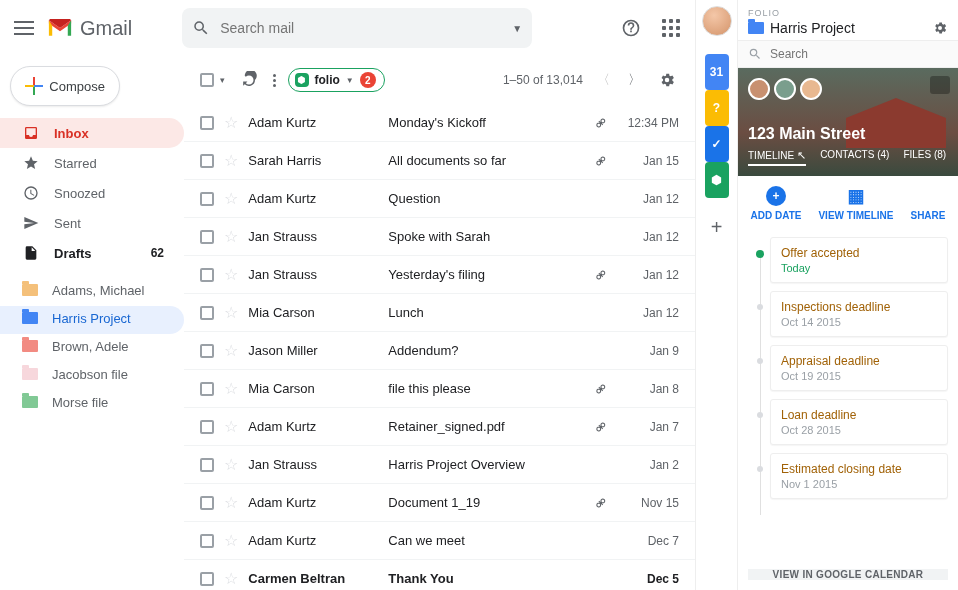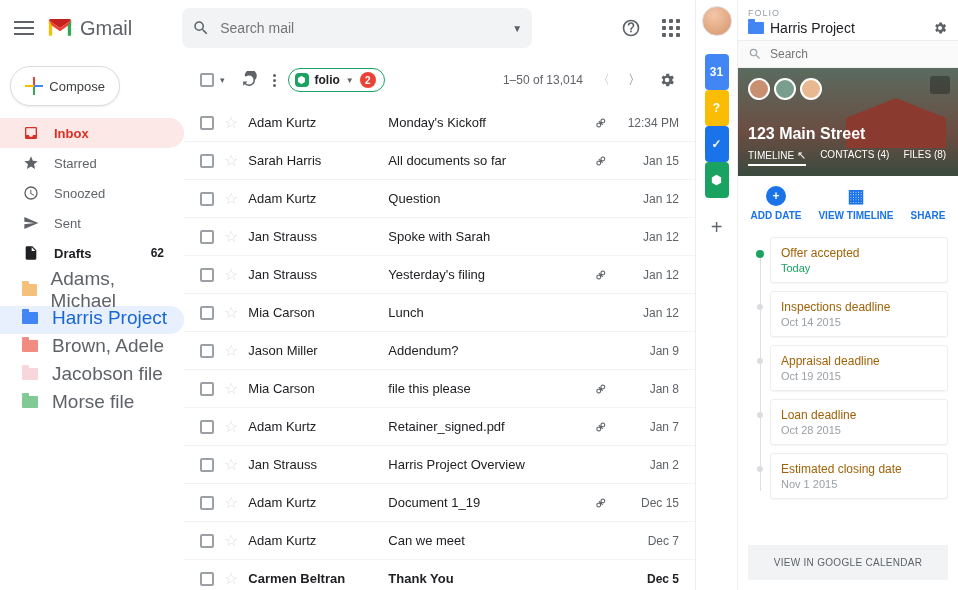--- a/index.html
+++ b/index.html
@@ -27,21 +27,21 @@
 .compose-btn { margin: 4px 0 12px 10px; width: 110px; height: 40px; border: 1px solid #dadce0; border-radius: 20px; background: #fff; display: flex; align-items: center; gap: 10px; padding: 0 14px; font-size: 13px; color: #3c4043; cursor: pointer; box-shadow: 0 1px 2px rgba(0,0,0,0.08); }
 .compose-plus { width: 18px; height: 18px; position: relative; }
 .compose-plus::before, .compose-plus::after { content: ''; position: absolute; background: #34a853; }
 .compose-plus::before { left: 8px; top: 0; width: 2px; height: 18px; background: linear-gradient(#ea4335 0 50%, #34a853 50%); }
 .compose-plus::after { top: 8px; left: 0; height: 2px; width: 18px; background: linear-gradient(90deg,#fbbc04 0 50%, #4285f4 50%); }
 .nav-item { display: flex; align-items: center; height: 30px; padding: 0 10px 0 22px; gap: 14px; color: #5f6368; font-size: 13px; cursor: pointer; border-radius: 0 15px 15px 0; }
 .nav-item.active { background: #fce8e6; color: #d93025; font-weight: 600; }
 .nav-item .icon { width: 18px; display: flex; justify-content: center; }
 .nav-item.drafts { font-weight: 600; color: #202124; }
 .nav-count { margin-left: auto; margin-right: 10px; font-size: 12px; }
-.label-item { display: flex; align-items: center; height: 28px; padding: 0 10px 4px 22px; gap: 14px; color: #5f6368; font-size: 19px; cursor: pointer; border-radius: 0 15px 15px 0; }
+.label-item { display: flex; align-items: center; height: 28px; padding: 0 10px 4px 22px; gap: 14px; color: #5f6368; font-size: 13px; cursor: pointer; border-radius: 0 15px 15px 0; }
 .label-item.selected { background: #e8f0fe; color: #1967d2; font-weight: 500; }
 .folder-icon { width: 16px; height: 12px; border-radius: 1px; position: relative; }
 .folder-icon::before { content: ''; position: absolute; top: -3px; left: 0; width: 7px; height: 3px; background: inherit; border-radius: 1px 1px 0 0; }
 
 .mail-area { flex: 1; display: flex; flex-direction: column; overflow: hidden; }
 .toolbar { height: 48px; display: flex; align-items: center; padding: 0 16px; gap: 12px; }
 .checkbox { width: 14px; height: 14px; border: 2px solid #9aa0a6; border-radius: 2px; }
 .chk-caret { color: #5f6368; font-size: 9px; margin-left: -6px; }
 .refresh-icon { color: #5f6368; }
 .more-icon { display: flex; flex-direction: column; gap: 2px; }
@@ -97,21 +97,21 @@
 .action:nth-child(3) .aicon { background: none; }
 
 .timeline { flex: 1; overflow-y: auto; padding: 6px 10px 10px 20px; position: relative; }
 .timeline::before { content: ''; position: absolute; left: 22px; top: 20px; bottom: 50px; width: 1px; background: #e0e0e0; }
 .tl-item { position: relative; background: #fff; border: 1px solid #eee; border-radius: 3px; padding: 8px 10px; margin-bottom: 8px; margin-left: 12px; box-shadow: 0 1px 1px rgba(0,0,0,0.04); }
 .tl-item::before { content: ''; position: absolute; left: -14px; top: 12px; width: 6px; height: 6px; background: #dadce0; border-radius: 50%; }
 .tl-item.active::before { background: #1aa260; width: 8px; height: 8px; left: -15px; }
 .tl-title { font-size: 12px; font-weight: 500; color: #a16207; }
 .tl-date { font-size: 11px; color: #9aa0a6; margin-top: 2px; }
 .tl-item.active .tl-date { color: #1aa260; }
-.calendar-btn { margin: 4px 10px 10px; background: #f1f3f4; text-align: center; padding: 12px; font-size: 10px; color: #5f6368; font-weight: 400; letter-spacing: 0.3px; cursor: pointer; }
+.calendar-btn { margin: 4px 10px 10px; background: #f1f3f4; text-align: center; padding: 0; font-size: 10px; color: #5f6368; font-weight: 700; letter-spacing: 0.3px; cursor: pointer; }
 
 svg { display: block; }
 </style>
 </head>
 <body>
 
 <div class="app">
  <div class="gmail-col">
   <div class="gmail-header">
    <div class="hamburger">
@@ -343,21 +343,21 @@
               <span class="subject">Harris Project Overview</span>
               <span style="width:14px"></span>
               <span class="mail-date">Jan 2</span>
             </div>
             <div class="mail-row">
               <div class="checkbox"></div>
               <span class="star">☆</span>
               <span class="sender">Adam Kurtz</span>
               <span class="subject">Document 1_19</span>
               <span class="attach">⚮</span>
-              <span class="mail-date">Dec 15</span>
+              <span class="mail-date">Nov 15</span>
             </div>
             <div class="mail-row">
               <div class="checkbox"></div>
               <span class="star">☆</span>
               <span class="sender">Adam Kurtz</span>
               <span class="subject">Can we meet</span>
               <span style="width:14px"></span>
               <span class="mail-date">Dec 7</span>
             </div>
             <div class="mail-row bold">

